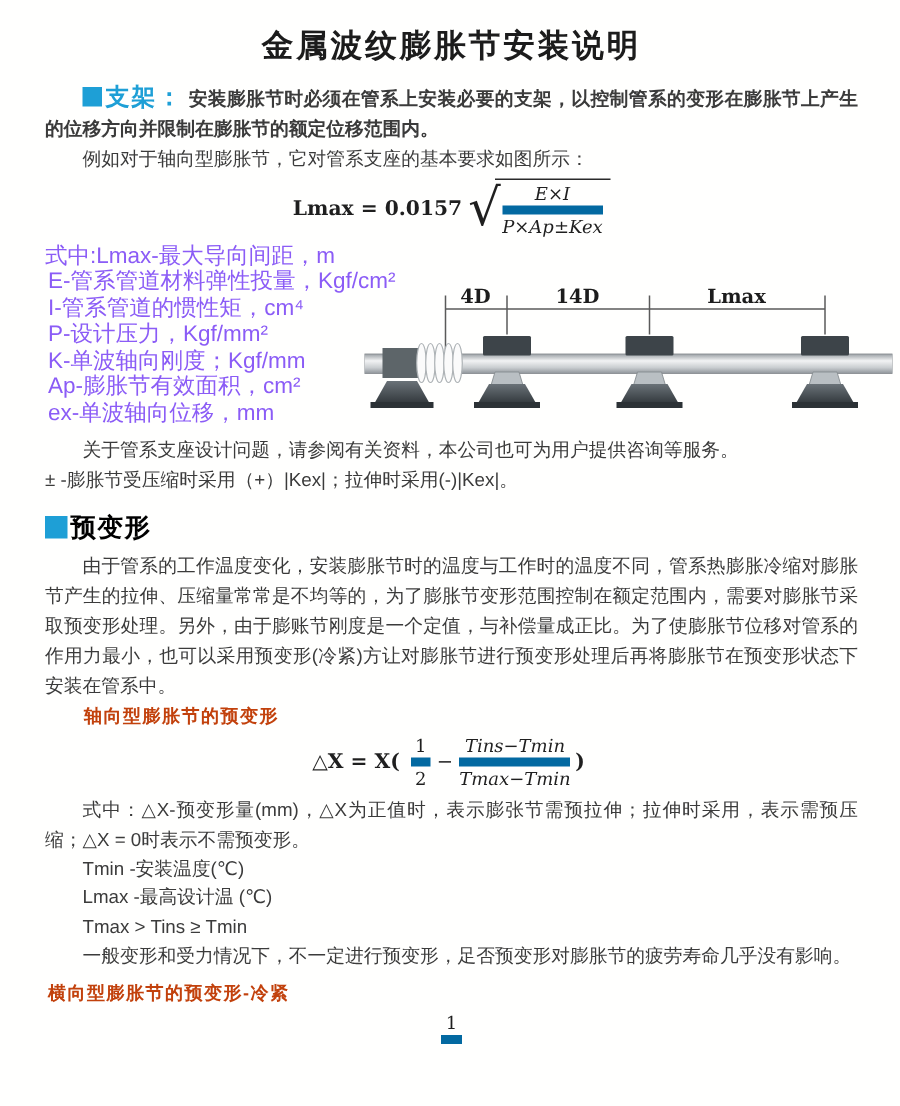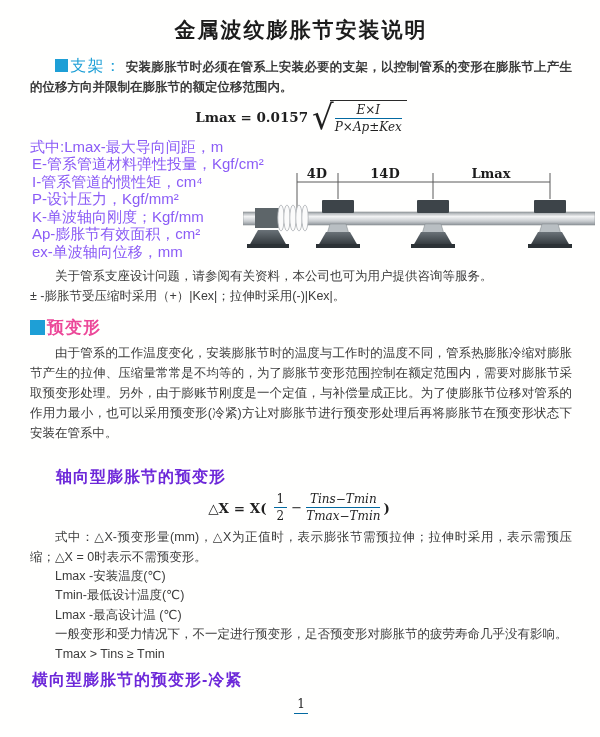--- a/index.html
+++ b/index.html
@@ -3,34 +3,34 @@
 <meta charset="utf-8">
 <style>
   html,body{margin:0;padding:0;background:#ffffff;}
   body{width:600px;height:737px;font-family:"Liberation Sans","DejaVu Sans",sans-serif;color:#3b3b3b;}
   .page{position:relative;width:600px;height:737px;box-sizing:border-box;padding:12px 28px 0 30px;overflow:hidden;background:#fffffe;}
   .title{text-align:center;font-size:21px;font-weight:700;color:#1c1c1c;letter-spacing:2px;margin:4px 0 12px 0;}
   p.body{font-size:12.5px;line-height:20px;margin:0;text-align:justify;color:#3b3b3b;}
   .indent{text-indent:2em;}
   .marker{display:inline-block;width:13px;height:13px;background:#1e9fd6;margin-right:2px;vertical-align:-1px;}
   .marker.big{width:15px;height:15px;vertical-align:-2px;}
-  .sec-head-inline{color:#1e9fd6;font-size:16px;font-weight:400;letter-spacing:1px;}
+  .sec-head-inline{color:#1e9fd6;font-size:16px;font-weight:700;letter-spacing:1px;}
   .intro-strong{font-weight:700;margin-top:32px;}
-  .sec-head{font-size:17px;font-weight:700;color:#ec4899;margin:10px 0 4px 0;letter-spacing:1px;}
-  .sub-head{font-size:16px;font-weight:700;color:#6d28d9;margin:24px 0 4px 0;letter-spacing:1px;}
+  .sec-head{font-size:17px;font-weight:700;color:#000000;margin:10px 0 4px 0;letter-spacing:1px;}
+  .sub-head{font-size:12px;font-weight:700;color:#c2410c;margin:2px 0 4px 0;letter-spacing:1px;}
   .sub-head.axial{margin-left:26px;}
   .sub-head.lateral{margin-left:2px;margin-top:6px;}
   
   .formula{text-align:center;font-family:"DejaVu Serif","Liberation Serif",serif;color:#1f1f1f;margin:3px 0;}
   .formula > span{vertical-align:middle;}
   .f-lhs{font-weight:700;font-size:13.5px;margin-right:4px;}
   .radical{font-size:34px;line-height:0;font-weight:400;margin-right:-4px;vertical-align:middle;}
   .radicand{display:inline-block;border-top:1.5px solid #2a2a2a;padding:2px 2px 0 2px;vertical-align:middle;}
   .frac{display:inline-block;text-align:center;font-size:12px;line-height:1.2;vertical-align:middle;margin:0 3px;}
-  .frac .num{display:block;border-bottom:1px solid #0369a1;padding:0 3px 1px 3px;}
+  .frac .num{display:block;border-bottom:6px solid #0369a1;padding:0 3px 1px 3px;}
   .frac .den{display:block;padding-top:1px;}
   .frac.it{font-style:italic;}
   .minus{font-size:13px;margin:0 1px;}
   
   .mid{position:relative;height:128px;margin-top:2px;}
   .defs{font-size:15px;line-height:17.5px;color:#8b5cf6;}
   .def-line{white-space:nowrap;}
   .def-line.hang{margin-left:2px;}
   .diagram{position:absolute;left:213px;top:24px;}
   .dim-label{font-family:"DejaVu Serif","Liberation Serif",serif;font-weight:700;font-size:13px;fill:#1c1c1c;}
@@ -39,20 +39,21 @@
 </style>
 </head>
 <body>
 
 <div class="page">
 
   <h1 class="title">金属波纹膨胀节安装说明</h1>
 
   <p class="body indent"><span class="marker"></span><span class="sec-head-inline">支架：</span> <span class="intro-strong">安装膨胀节时必须在管系上安装必要的支架，以控制管系的变形在膨胀节上产生的位移方向并限制在膨胀节的额定位移范围内。</span></p>
 
+  <p class="body indent">例如对于轴向型膨胀节，它对管系支座的基本要求如图所示：</p>
 
   <div class="formula">
     <span class="f-lhs">Lmax = 0.0157</span><span class="radical">√</span><span class="radicand"><span class="frac it"><span class="num">E×I</span><span class="den">P×Ap±Kex</span></span></span>
   </div>
 
   <div class="mid">
     <div class="defs">
       <div class="def-line">式中:Lmax-最大导向间距，m</div>
       <div class="def-line hang">E-管系管道材料弹性投量，Kgf/cm²</div>
       <div class="def-line hang">I-管系管道的惯性矩，cm⁴</div>
@@ -135,25 +136,24 @@
 
   <h3 class="sub-head axial">轴向型膨胀节的预变形</h3>
 
   <div class="formula">
     <span class="f-lhs">△X = X(</span><span class="frac"><span class="num">1</span><span class="den">2</span></span><span class="minus">−</span><span class="frac it"><span class="num">Tins−Tmin</span><span class="den">Tmax−Tmin</span></span><span class="f-lhs">)</span>
   </div>
 
   <p class="body indent">式中：△X-预变形量(mm)，△X为正值时，表示膨张节需预拉伸；拉伸时采用，表示需预压缩；△X = 0时表示不需预变形。</p>
 
   <div class="plist">
-    <div class="p-line">Lmax -安装温度(℃)</div>
-    <div class="p-line">Tmin-最低设计温度(℃)</div>
+    <div class="p-line">Tmin -安装温度(℃)</div>
     <div class="p-line">Lmax -最高设计温 (℃)</div>
+    <div class="p-line">Tmax &gt; Tins ≥ Tmin</div>
     <div class="p-line">一般变形和受力情况下，不一定进行预变形，足否预变形对膨胀节的疲劳寿命几乎没有影响。</div>
-    <div class="p-line">Tmax &gt; Tins ≥ Tmin</div>
   </div>
 
   <h3 class="sub-head lateral">横向型膨胀节的预变形-冷紧</h3>
 
   <div class="formula">
     <span class="frac"><span class="num">1</span></span>
   </div>
 
 </div>
 

